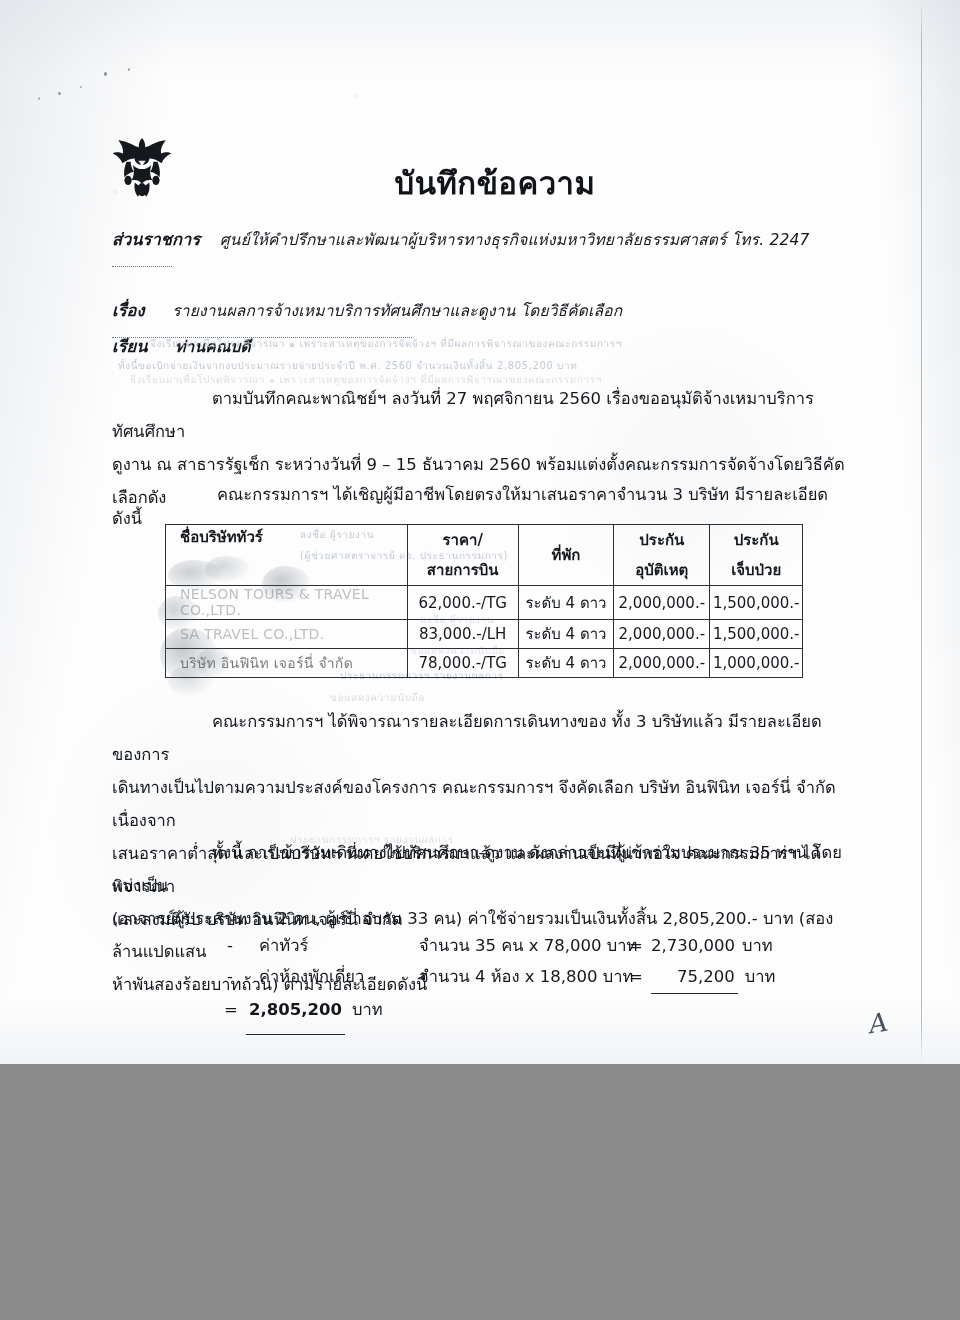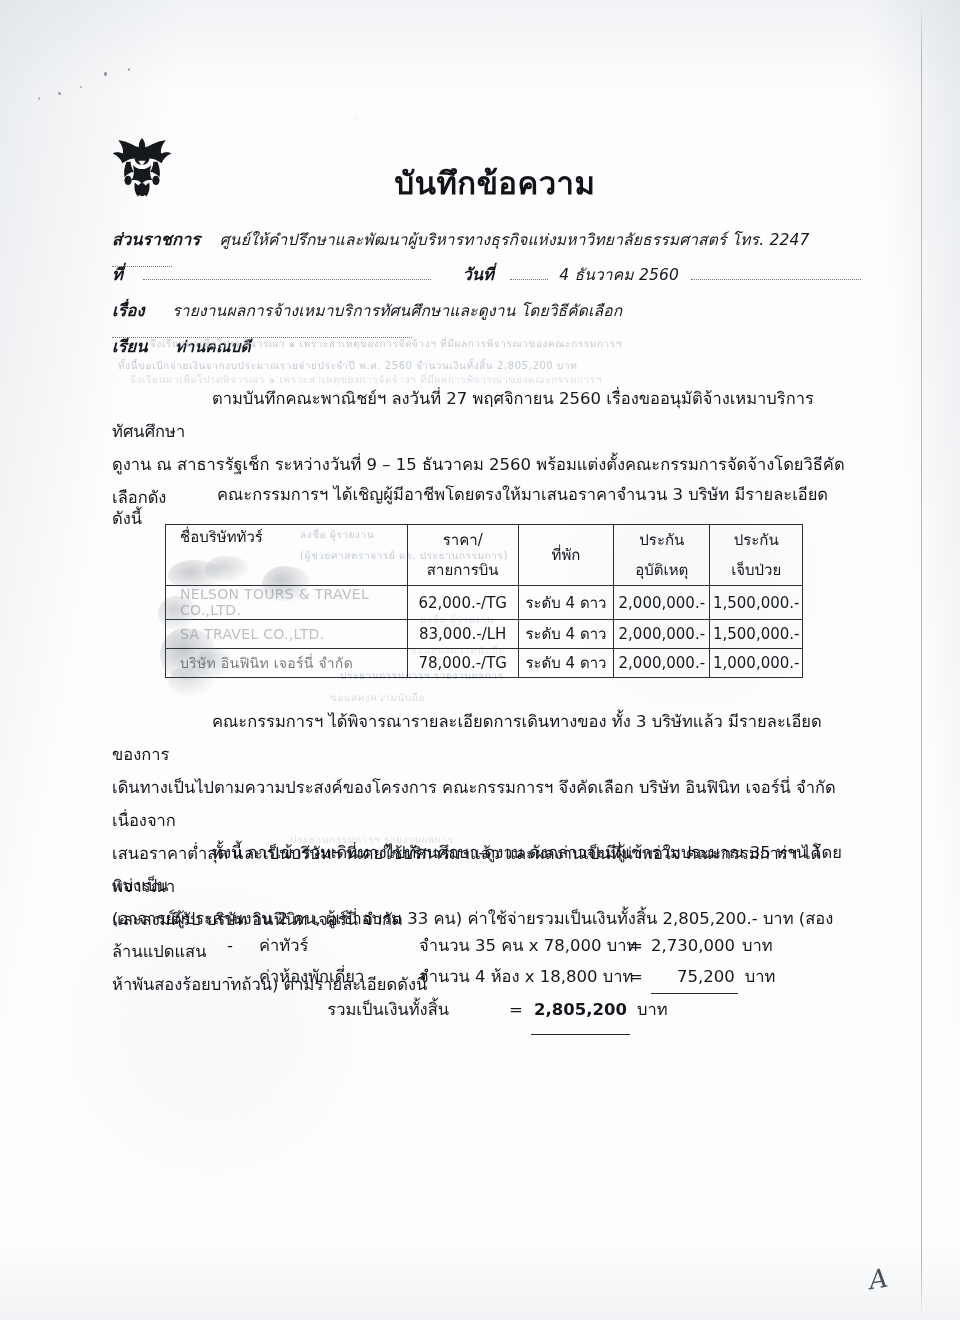--- a/index.html
+++ b/index.html
@@ -3,21 +3,21 @@
 <meta charset="utf-8">
 <style>
   html, body {
     margin: 0;
     padding: 0;
     background: #8a8a8a;
   }
   .page {
     position: relative;
     width: 960px;
-    height: 1320px;
+    height: 1064px;
     background: #fdfdfd;
     overflow: hidden;
     font-family: "DejaVu Sans", "Liberation Sans", sans-serif;
     color: #15181c;
     
     background-image:
       linear-gradient(100deg, rgba(215,220,226,0.55) 0%, rgba(255,255,255,0) 16%),
       linear-gradient(265deg, rgba(208,214,222,0.5) 0%, rgba(255,255,255,0) 9%),
       linear-gradient(180deg, rgba(226,230,236,0.45) 0%, rgba(255,255,255,0) 7%),
       linear-gradient(0deg, rgba(224,228,234,0.4) 0%, rgba(255,255,255,0) 6%);
@@ -107,21 +107,21 @@
     background: transparent;
   }
   .tbl th, .tbl td {
     border: 1.4px solid #2a2f36;
     padding: 0;
     text-align: center;
     vertical-align: middle;
     height: 28px;
     font-weight: 400;
   }
-  .tbl th { font-weight: 400; height: 30px; }
+  .tbl th { font-weight: 700; height: 30px; }
   .tbl .c-name { width: 242px; text-align: left; padding-left: 14px; }
   .tbl .c-price { width: 112px; text-align: center; }
   .tbl .c-hotel { width: 100px; }
   .tbl .c-acc { width: 96px; }
   .tbl .c-sick { width: 92px; }
   .th2 { border-top: none !important; }
   .th1 { border-bottom: none !important; }
   .hdr-name { vertical-align: top; padding-top: 4px; }
 
   
@@ -212,28 +212,20 @@
   </div>
 
   <div class="doc-title">บันทึกข้อความ</div>
 
   <div class="frow" style="left:112px; top:226px; width:760px;">
     <span class="flabel">ส่วนราชการ</span>
     <span class="fvalue" style="margin-left:14px;">ศูนย์ให้คำปรึกษาและพัฒนาผู้บริหารทางธุรกิจแห่งมหาวิทยาลัยธรรมศาสตร์ โทร. 2247</span>
     <span class="dots" style="width:60px;"></span>
   </div>
 
-  <div class="frow" style="left:112px; top:261px; width:760px;">
-    <span class="flabel">ที่</span>
-    <span class="dots" style="width:288px; margin-left:14px;"></span>
-    <span class="flabel" style="margin-left:26px;">วันที่</span>
-    <span class="dots" style="width:38px; margin-left:10px;"></span>
-    <span class="fvalue" style="margin:0 6px;">4 ธันวาคม 2560</span>
-    <span class="dots" style="width:170px;"></span>
-  </div>
 
   <div class="frow" style="left:112px; top:297px; width:760px;">
     <span class="flabel">เรื่อง</span>
     <span class="fvalue" style="margin-left:22px;">รายงานผลการจ้างเหมาบริการทัศนศึกษาและดูงาน โดยวิธีคัดเลือก</span>
     <span class="dots" style="width:300px;"></span>
   </div>
 
   <div class="frow" style="left:112px; top:333px; width:760px;">
     <span class="flabel">เรียน</span>
     <span class="fvalue" style="margin-left:22px; font-weight:700;">ท่านคณบดี</span>
@@ -331,21 +323,20 @@
     </div>
     <div class="cost-row">
       <span class="c-dash">-</span>
       <span class="c-label">ค่าห้องพักเดี่ยว</span>
       <span class="c-qty">จำนวน    4 ห้อง x 18,800 บาท</span>
       <span class="c-eq">=</span>
       <span class="underline-val">75,200</span>
       <span style="margin-left:7px;">บาท</span>
     </div>
     <div class="total-row">
-      <span class="t-label" style="text-align:right; padding-right:60px;">รวมเป็นเงินทั้งสิ้น</span>
       <span class="c-eq">=</span>
       <span class="underline-tot">2,805,200</span>
       <span style="margin-left:7px;">บาท</span>
     </div>
   </div>
 
   <div class="signature">A</div>
 
 </div>
 

